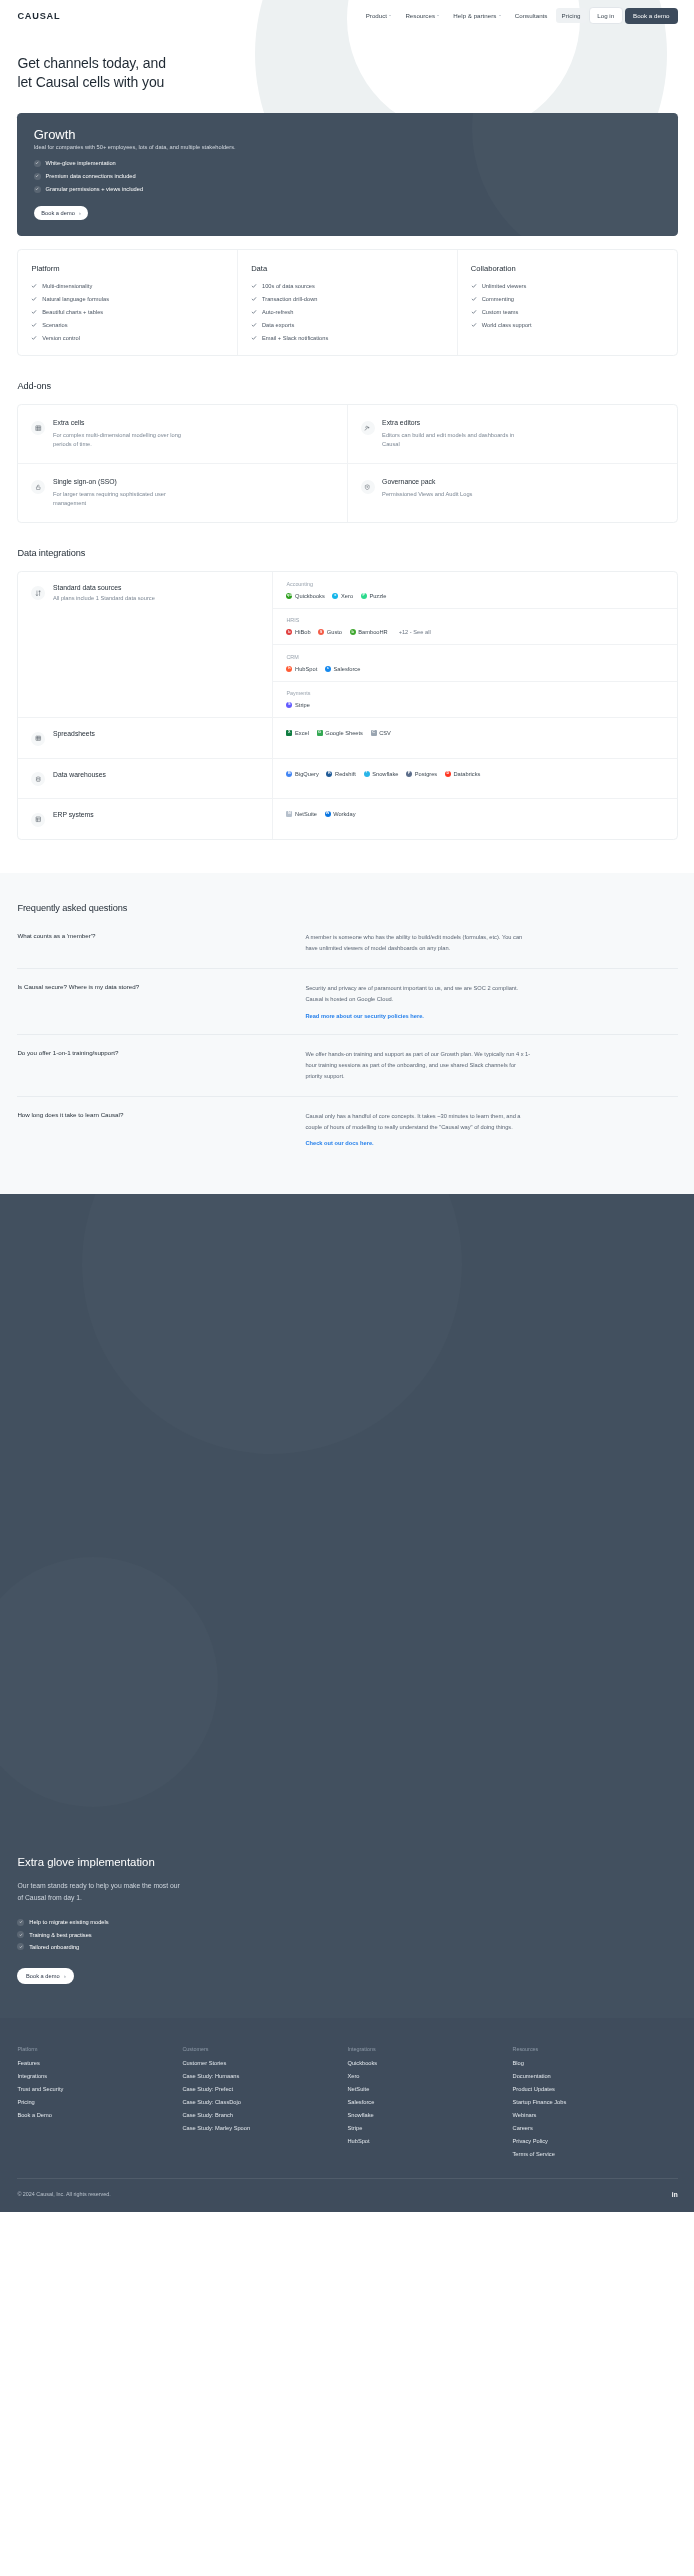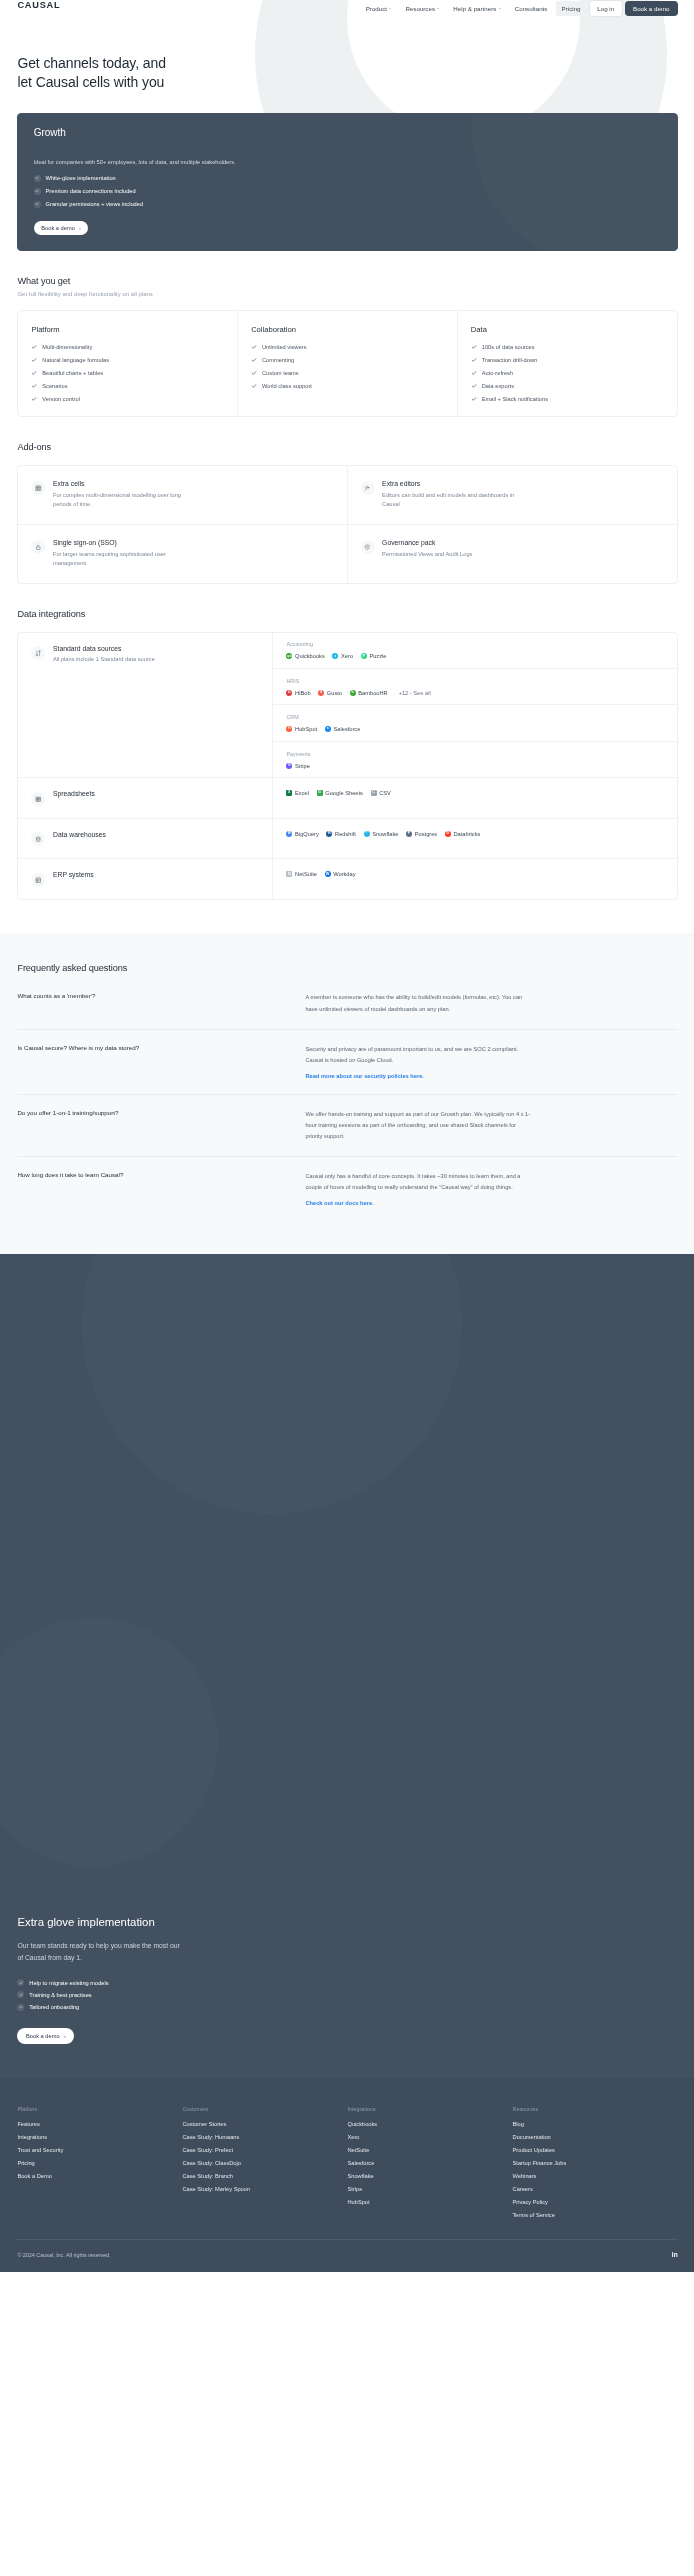--- a/index.html
+++ b/index.html
@@ -16,21 +16,21 @@
   .top-area { position:relative; background:#fff; overflow:hidden; }
   .blob {
     position:absolute; pointer-events:none;
     background:#eef2f3; border-radius:50%;
   }
   .blob-a { width:412px; height:402px; left:255px; top:-147px; background:#edf1f2; }
   .blob-b { width:233px; height:233px; left:347px; top:-98px; background:#ffffff; }
 
   header.nav {
     position:relative; z-index:5;
-    height:31.5px; display:flex; align-items:flex-start;
+    height:31.5px; display:flex; align-items:center;
     padding:0 17.4px;
   }
   .logo {
     font-size:9.2px; font-weight:700; letter-spacing:0.8px;
     color:#1f2933; font-family:"Liberation Sans", sans-serif;
   }
   .nav-right { margin-left:auto; display:flex; align-items:center; gap:2.2px; }
   .nav-link {
     font-size:6.2px; color:#3d4852; padding:3.8px 6px;
     border-radius:3.3px; display:flex; align-items:center; gap:2.2px;
@@ -61,21 +61,21 @@
     position:relative; z-index:4;
     margin:20.6px 17.4px 0; background:#42505f; border-radius:4.3px;
     padding:14px 16.3px 16.3px;
     overflow:hidden;
   }
   .plan-card .pc-blob {
     position:absolute; width:282px; height:282px; border-radius:50%;
     right:-76px; top:-125px; background:rgba(255,255,255,0.022);
   }
   .plan-card > * { position:relative; z-index:2; }
-  .plan-title { font-size:10px; color:#fff; font-weight:400; margin-bottom:21px; }
+  .plan-title { font-size:13px; color:#fff; font-weight:400; margin-bottom:2px; }
   .plan-sub { font-size:5.7px; color:#d5dbe2; margin-bottom:9.8px; }
   .plan-feat { display:flex; align-items:center; gap:4.9px; margin-bottom:6px; }
   .tick {
     width:7px;height:7px;border-radius:50%;background:rgba(255,255,255,0.13);
     display:flex;align-items:center;justify-content:center;flex:0 0 7px;
   }
   .tick svg { width:3.8px;height:3.8px; }
   .plan-feat span { font-size:5.7px; color:#fff; }
   .btn-white {
     display:inline-flex; align-items:center; gap:4.3px; margin-top:7px;
@@ -265,24 +265,20 @@
           </div>
         </div>
       <div class="btn-white">
         <span>Book a demo</span>
         <span class="chev">›</span>
       </div>
     </div>
   </div>
 
   <section>
-    <div class="sec-head">
-      <div class="sec-title">What you get</div>
-      <div class="sec-sub">Get full flexibility and deep functionality on all plans</div>
-    </div>
     <div class="panel">
       <div class="wyg" id="wyg-cols">
           <div class="wyg-col">
             <h3>Platform</h3>
             <div class="wyg-item">
               <span class="ck"><svg viewBox="0 0 20 20" fill="none" stroke="currentColor" stroke-width="2.6" stroke-linecap="round" stroke-linejoin="round">
                   <path d="M4 10.5l4 4 8-9"></path>
                 </svg></span>
               <span>Multi-dimensionality</span>
             </div>
@@ -305,20 +301,53 @@
               <span>Scenarios</span>
             </div>
             <div class="wyg-item">
               <span class="ck"><svg viewBox="0 0 20 20" fill="none" stroke="currentColor" stroke-width="2.6" stroke-linecap="round" stroke-linejoin="round">
                   <path d="M4 10.5l4 4 8-9"></path>
                 </svg></span>
               <span>Version control</span>
             </div>
           </div>
           <div class="wyg-col">
+            <h3>Data</h3>
+            <div class="wyg-item">
+              <span class="ck"><svg viewBox="0 0 20 20" fill="none" stroke="currentColor" stroke-width="2.6" stroke-linecap="round" stroke-linejoin="round">
+                  <path d="M4 10.5l4 4 8-9"></path>
+                </svg></span>
+              <span>100s of data sources</span>
+            </div>
+            <div class="wyg-item">
+              <span class="ck"><svg viewBox="0 0 20 20" fill="none" stroke="currentColor" stroke-width="2.6" stroke-linecap="round" stroke-linejoin="round">
+                  <path d="M4 10.5l4 4 8-9"></path>
+                </svg></span>
+              <span>Transaction drill-down</span>
+            </div>
+            <div class="wyg-item">
+              <span class="ck"><svg viewBox="0 0 20 20" fill="none" stroke="currentColor" stroke-width="2.6" stroke-linecap="round" stroke-linejoin="round">
+                  <path d="M4 10.5l4 4 8-9"></path>
+                </svg></span>
+              <span>Auto-refresh</span>
+            </div>
+            <div class="wyg-item">
+              <span class="ck"><svg viewBox="0 0 20 20" fill="none" stroke="currentColor" stroke-width="2.6" stroke-linecap="round" stroke-linejoin="round">
+                  <path d="M4 10.5l4 4 8-9"></path>
+                </svg></span>
+              <span>Data exports</span>
+            </div>
+            <div class="wyg-item">
+              <span class="ck"><svg viewBox="0 0 20 20" fill="none" stroke="currentColor" stroke-width="2.6" stroke-linecap="round" stroke-linejoin="round">
+                  <path d="M4 10.5l4 4 8-9"></path>
+                </svg></span>
+              <span>Email + Slack notifications</span>
+            </div>
+          </div>
+          <div class="wyg-col">
             <h3>Collaboration</h3>
             <div class="wyg-item">
               <span class="ck"><svg viewBox="0 0 20 20" fill="none" stroke="currentColor" stroke-width="2.6" stroke-linecap="round" stroke-linejoin="round">
                   <path d="M4 10.5l4 4 8-9"></path>
                 </svg></span>
               <span>Unlimited viewers</span>
             </div>
             <div class="wyg-item">
               <span class="ck"><svg viewBox="0 0 20 20" fill="none" stroke="currentColor" stroke-width="2.6" stroke-linecap="round" stroke-linejoin="round">
                   <path d="M4 10.5l4 4 8-9"></path>
@@ -329,53 +358,20 @@
               <span class="ck"><svg viewBox="0 0 20 20" fill="none" stroke="currentColor" stroke-width="2.6" stroke-linecap="round" stroke-linejoin="round">
                   <path d="M4 10.5l4 4 8-9"></path>
                 </svg></span>
               <span>Custom teams</span>
             </div>
             <div class="wyg-item">
               <span class="ck"><svg viewBox="0 0 20 20" fill="none" stroke="currentColor" stroke-width="2.6" stroke-linecap="round" stroke-linejoin="round">
                   <path d="M4 10.5l4 4 8-9"></path>
                 </svg></span>
               <span>World class support</span>
-            </div>
-          </div>
-          <div class="wyg-col">
-            <h3>Data</h3>
-            <div class="wyg-item">
-              <span class="ck"><svg viewBox="0 0 20 20" fill="none" stroke="currentColor" stroke-width="2.6" stroke-linecap="round" stroke-linejoin="round">
-                  <path d="M4 10.5l4 4 8-9"></path>
-                </svg></span>
-              <span>100s of data sources</span>
-            </div>
-            <div class="wyg-item">
-              <span class="ck"><svg viewBox="0 0 20 20" fill="none" stroke="currentColor" stroke-width="2.6" stroke-linecap="round" stroke-linejoin="round">
-                  <path d="M4 10.5l4 4 8-9"></path>
-                </svg></span>
-              <span>Transaction drill-down</span>
-            </div>
-            <div class="wyg-item">
-              <span class="ck"><svg viewBox="0 0 20 20" fill="none" stroke="currentColor" stroke-width="2.6" stroke-linecap="round" stroke-linejoin="round">
-                  <path d="M4 10.5l4 4 8-9"></path>
-                </svg></span>
-              <span>Auto-refresh</span>
-            </div>
-            <div class="wyg-item">
-              <span class="ck"><svg viewBox="0 0 20 20" fill="none" stroke="currentColor" stroke-width="2.6" stroke-linecap="round" stroke-linejoin="round">
-                  <path d="M4 10.5l4 4 8-9"></path>
-                </svg></span>
-              <span>Data exports</span>
-            </div>
-            <div class="wyg-item">
-              <span class="ck"><svg viewBox="0 0 20 20" fill="none" stroke="currentColor" stroke-width="2.6" stroke-linecap="round" stroke-linejoin="round">
-                  <path d="M4 10.5l4 4 8-9"></path>
-                </svg></span>
-              <span>Email + Slack notifications</span>
             </div>
           </div>
         </div>
     </div>
   </section>
 
   <section>
     <div class="sec-head">
       <div class="sec-title">Add-ons</div>
     </div>

